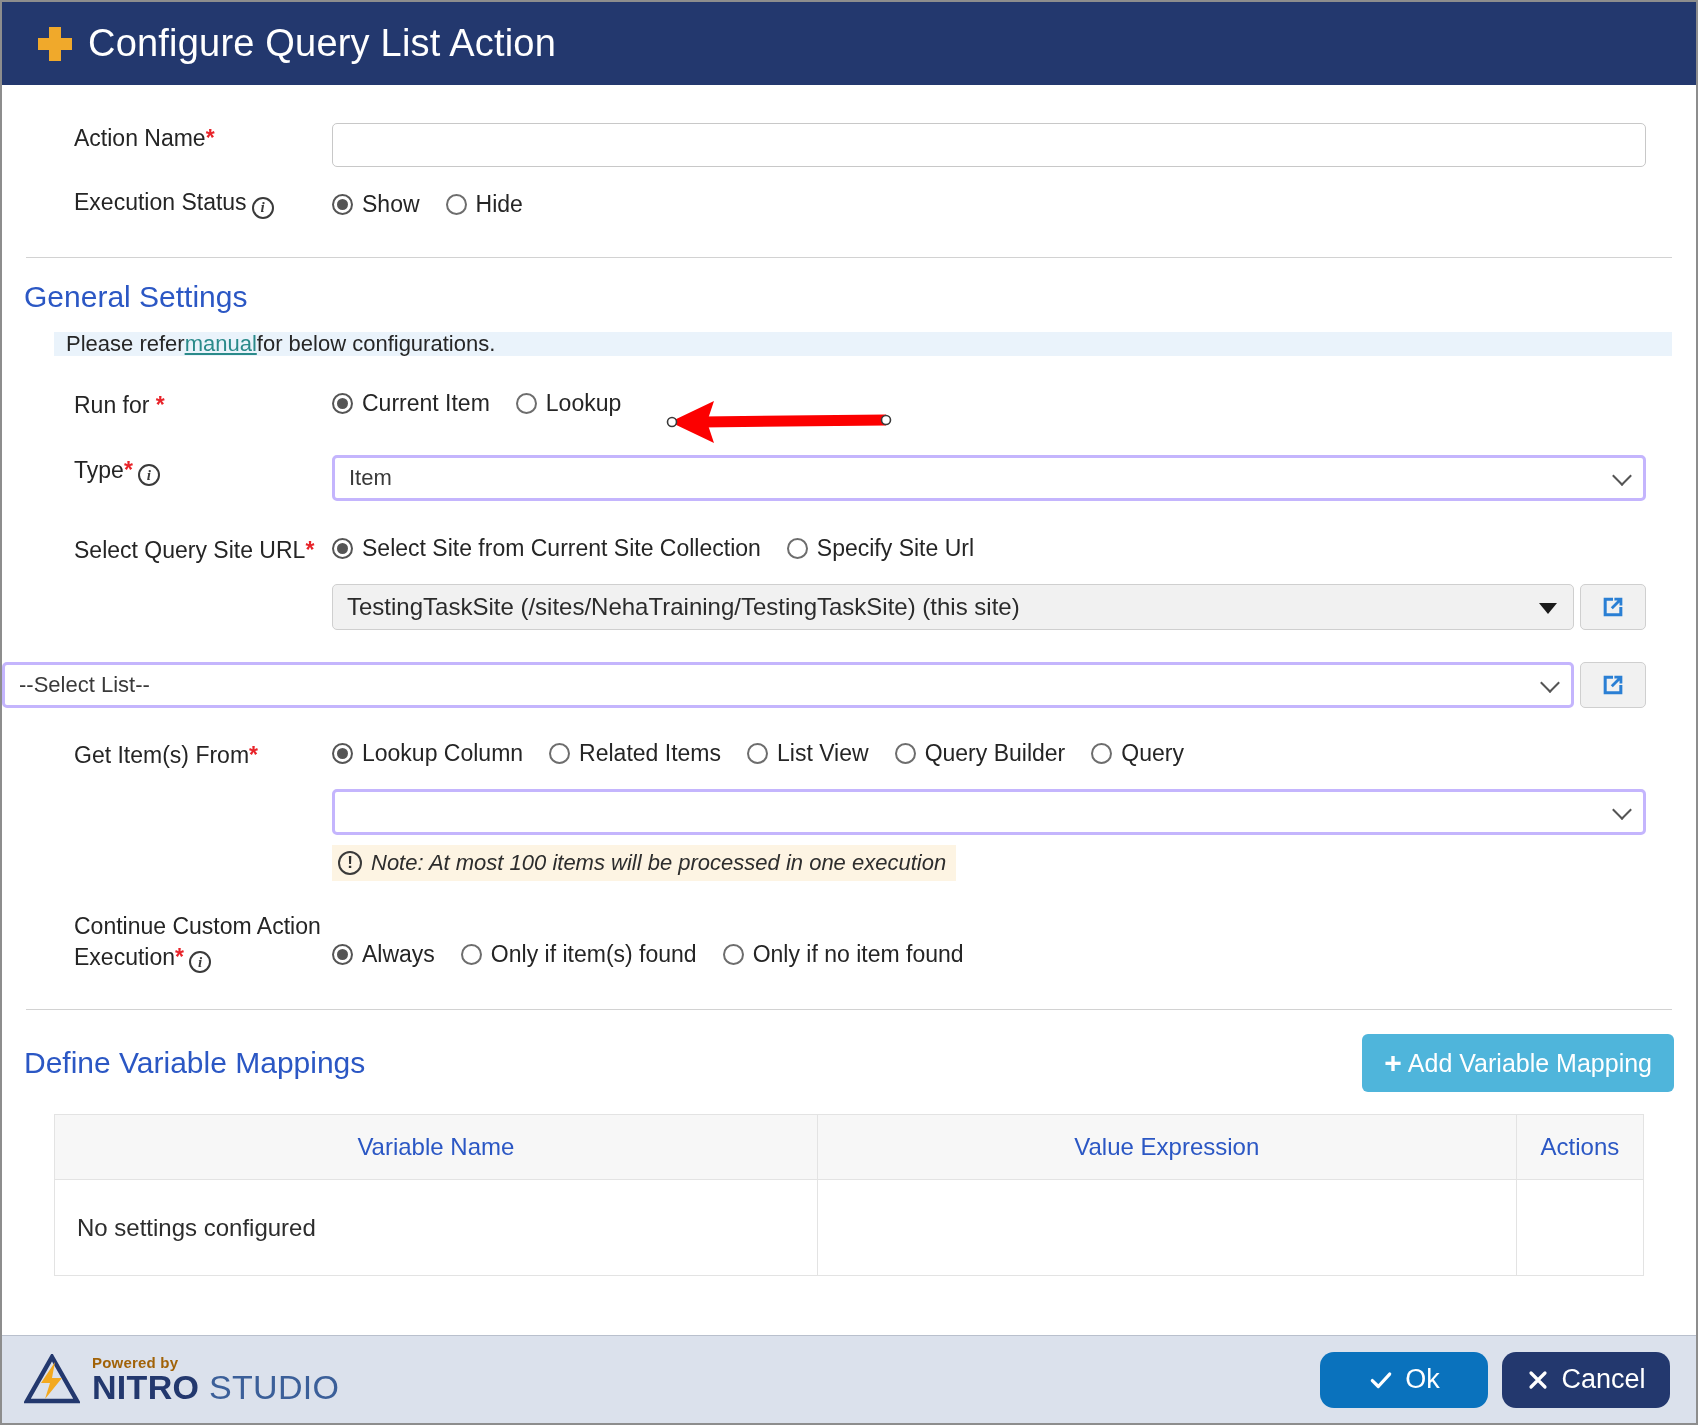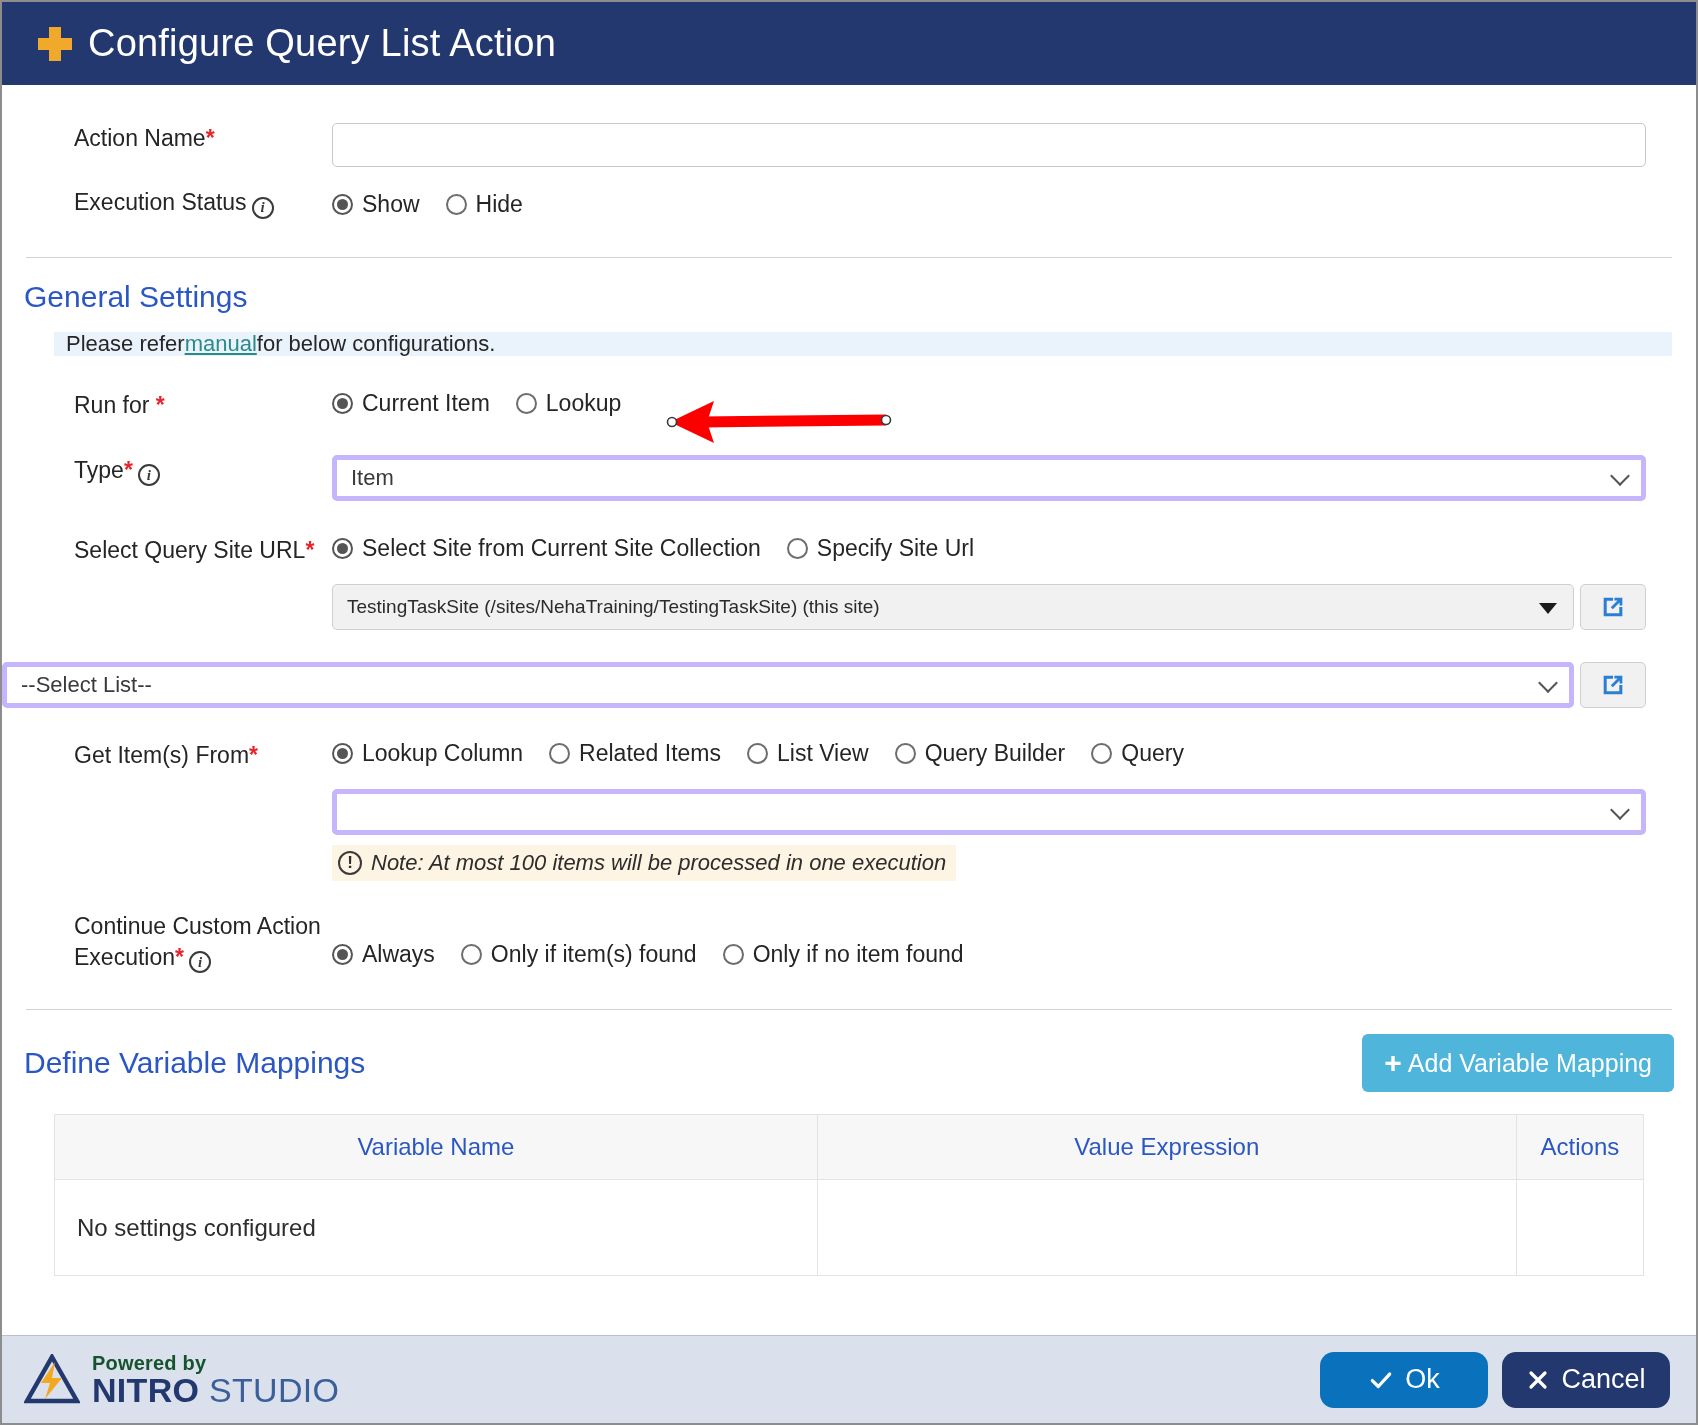--- a/index.html
+++ b/index.html
@@ -112,21 +112,21 @@
     padding: 0 12px;
     font-family: "Liberation Sans", sans-serif;
     color: #333;
     outline: none;
   }
 
   .select-box {
     position: relative;
     width: 100%;
     height: 46px;
-    border: 5px solid #c4b5fd;
+    border: 3px solid #c4b5fd;
     border-radius: 5px;
     background: #fff;
     display: flex;
     align-items: center;
     padding: 0 40px 0 14px;
     font-size: 22px;
     color: #3a3a3a;
   }
   .chev {
     position: absolute;
@@ -142,21 +142,21 @@
   .widget-select {
     position: relative;
     flex: 1;
     height: 46px;
     border: 1px solid #cfcfcf;
     border-radius: 5px;
     background: #f1f1f1;
     display: flex;
     align-items: center;
     padding: 0 48px 0 14px;
-    font-size: 19px;
+    font-size: 24px;
     color: #2b2b2b;
     overflow: hidden;
     white-space: nowrap;
     text-align: center;
   }
   .widget-select .tri {
     position: absolute;
     right: 16px; top: 50%;
     margin-top: -4px;
     width: 0; height: 0;
@@ -318,21 +318,21 @@
     min-height: 88px;
     background: #dbe1ec;
     border-top: 1px solid #b9c0cd;
     display: flex;
     align-items: center;
     justify-content: space-between;
     padding: 0 26px 0 22px;
   }
   .logo { display: flex; align-items: center; gap: 12px; }
   .logo-text { display: flex; flex-direction: column; line-height: 1; }
-  .pw { font-size: 20px; font-weight: 700; color: #14532d; letter-spacing: 0.2px; }
+  .pw { font-size: 15px; font-weight: 700; color: #a16207; letter-spacing: 0.2px; }
   .nitro-line { font-size: 34px; letter-spacing: 0.3px; white-space: nowrap; }
   .nitro-b { font-weight: 700; color: #23386e; }
   .studio-b { font-weight: 400; color: #3b5f99; }
 
   .footer-btns { display: flex; gap: 14px; }
   .btn {
     height: 56px;
     min-width: 168px;
     border: none;
     border-radius: 14px;

